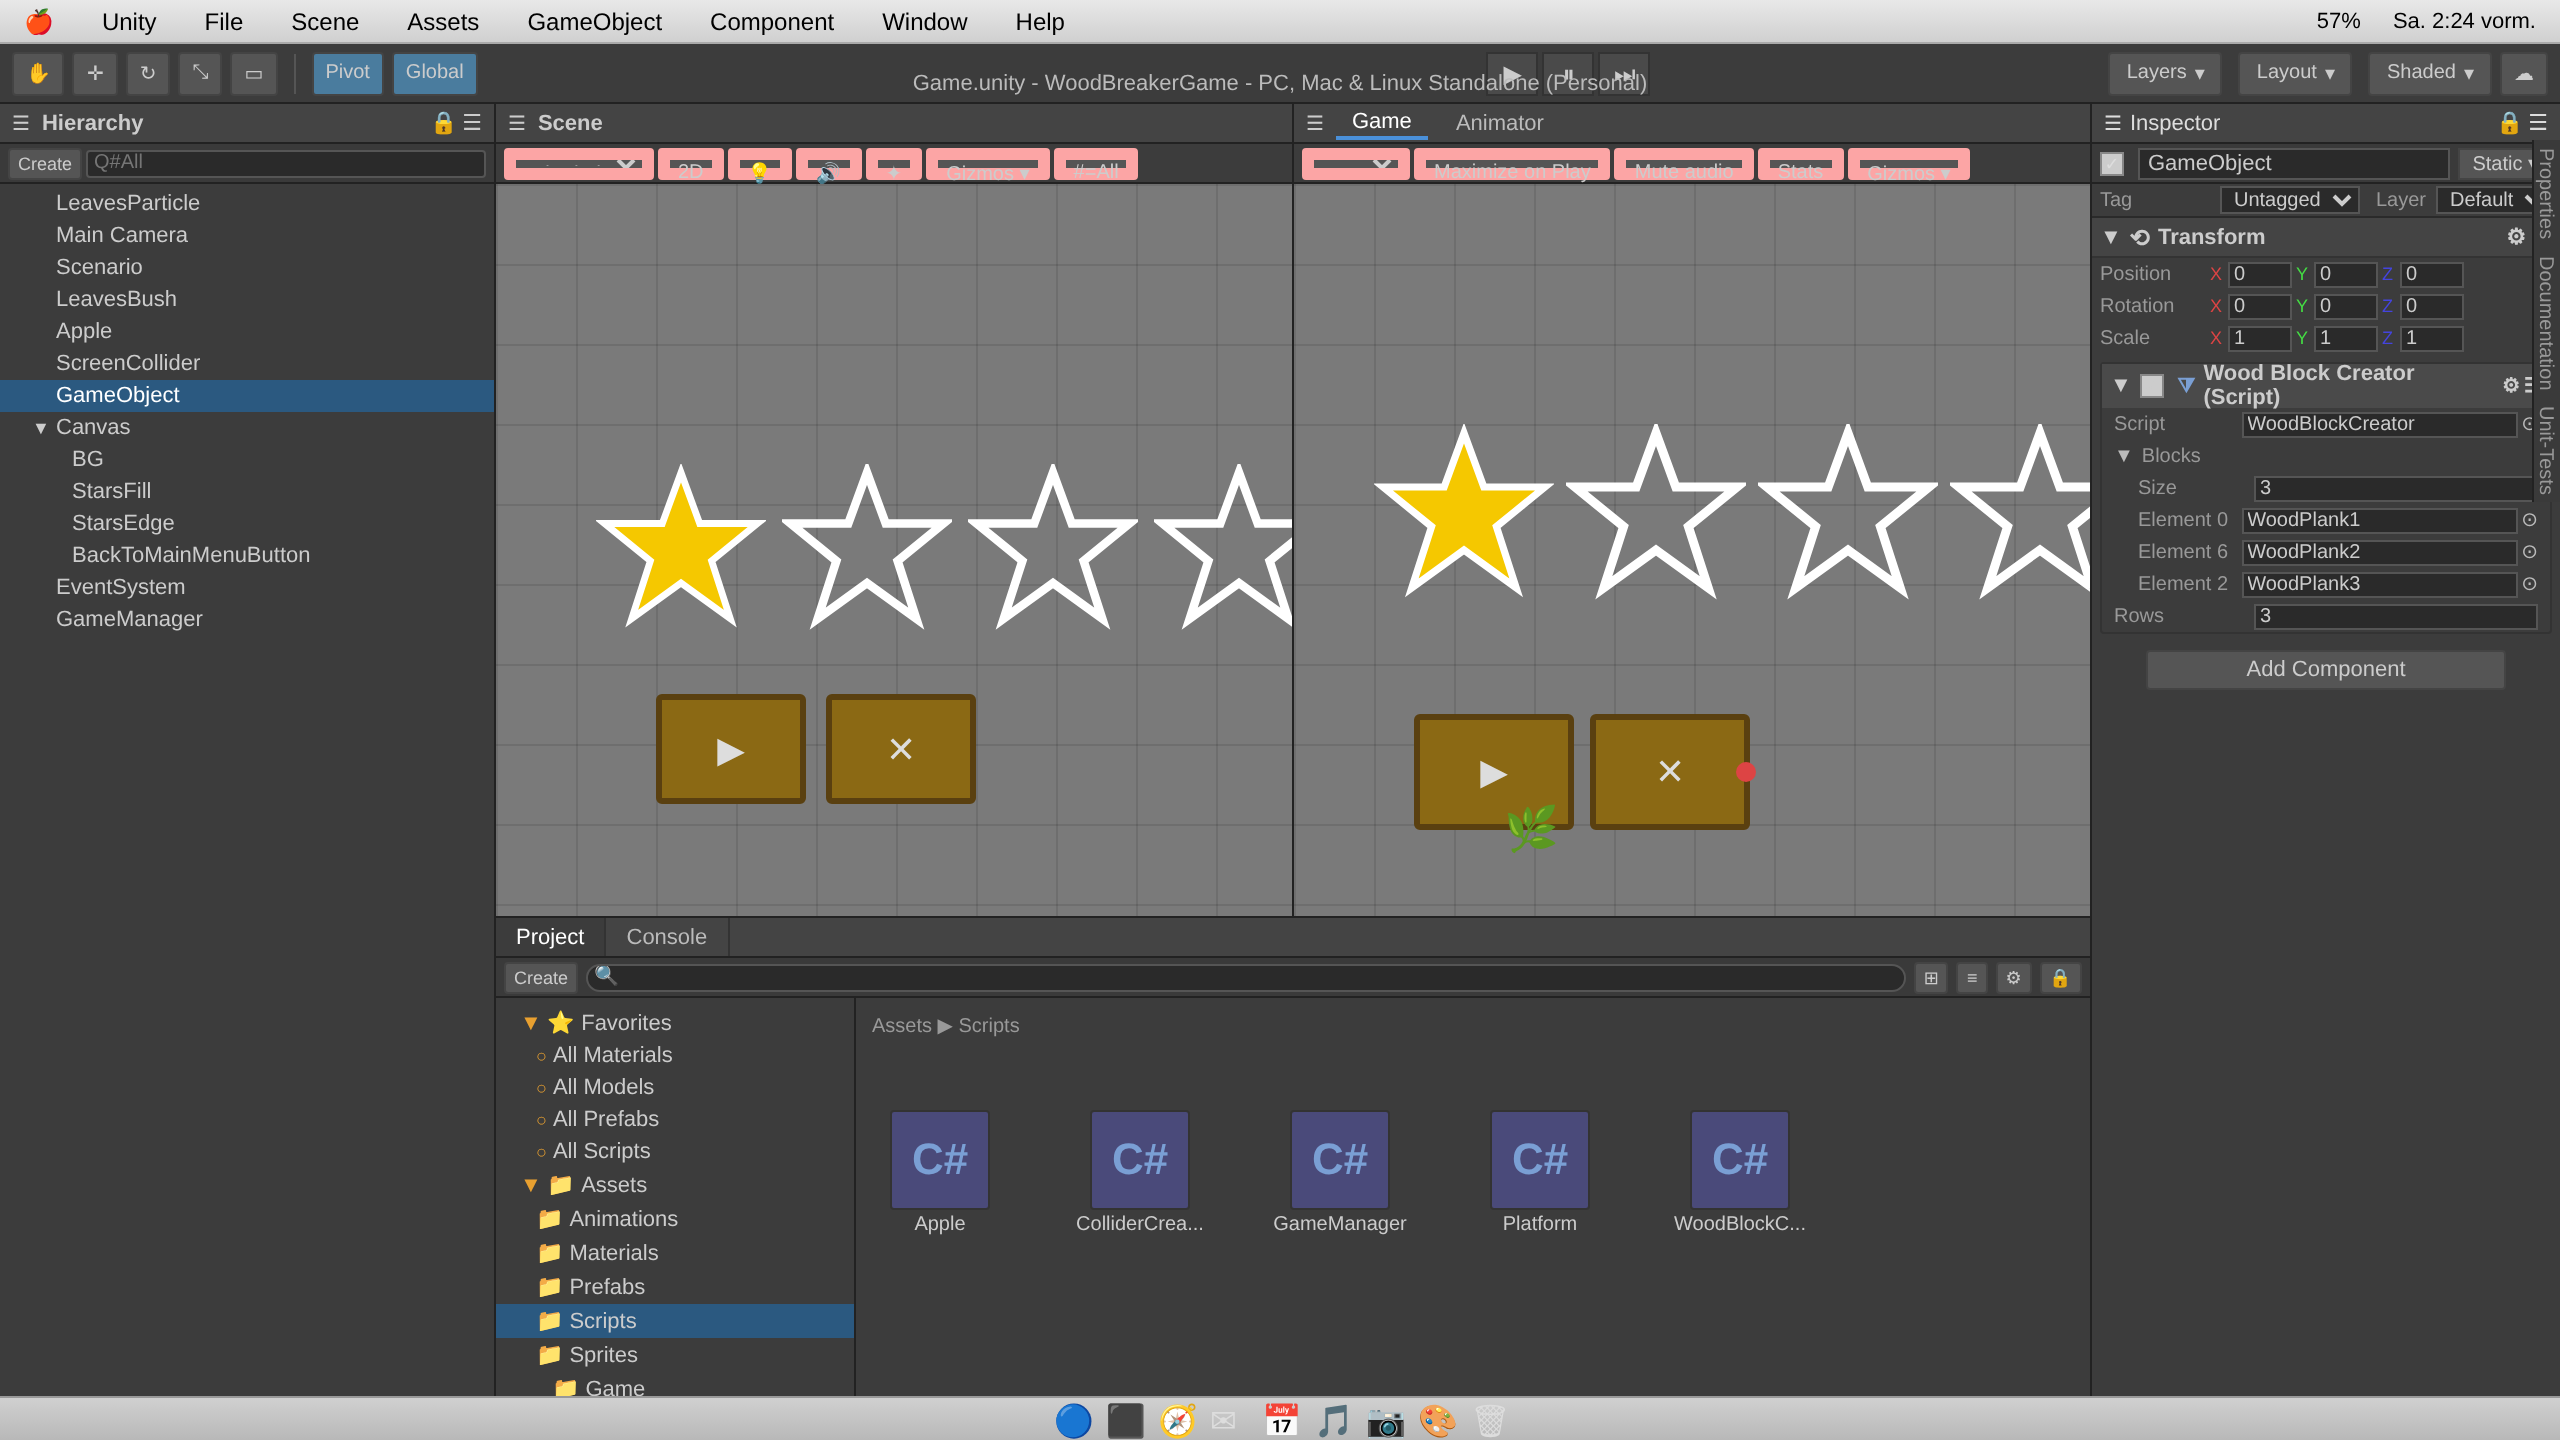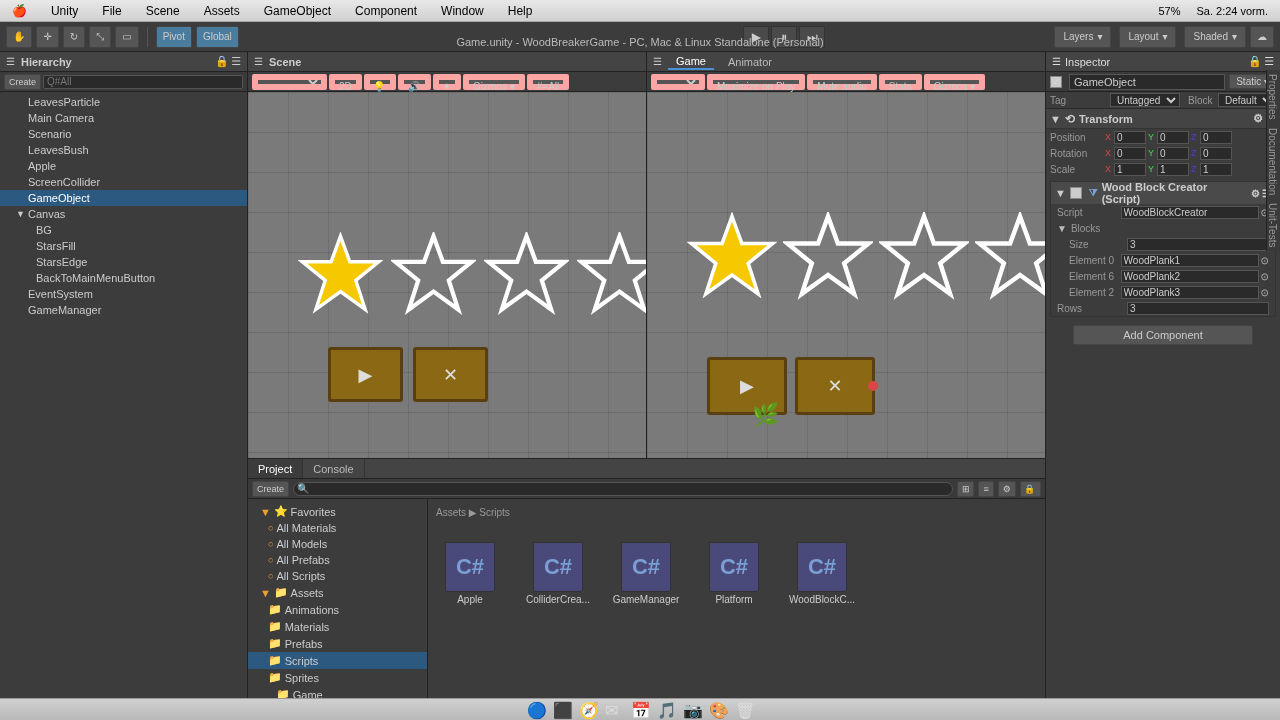--- a/index.html
+++ b/index.html
@@ -124,21 +124,21 @@
       height: 20px; background: #3a3a3a; display: flex; align-items: center;
       padding: 0 4px; border-bottom: 1px solid #222; gap: 4px;
     }
     .project-search { flex: 1; height: 14px; background: #2a2a2a; border: 1px solid #555; color: #ccc; font-size: 10px; padding: 0 3px; border-radius: 10px; }
     #project-content { display: flex; flex: 1; overflow: hidden; }
     #project-left { width: 180px; border-right: 1px solid #222; overflow-y: auto; padding: 4px 0; }
     .proj-folder { padding: 2px 4px 2px 12px; font-size: 11px; color: #ccc; cursor: pointer; display: flex; align-items: center; gap: 3px; }
     .proj-folder.selected { background: #2b5980; }
     .proj-folder.indent1 { padding-left: 20px; }
     .proj-folder.indent2 { padding-left: 28px; }
-    #project-right { flex: 1; overflow: auto; padding: 8px; display: flex; gap: 20px; flex-wrap: wrap; align-content: flex-start; }
+    #project-right { flex: 1; overflow: auto; padding: 8px; display: flex; gap: 32px; flex-wrap: wrap; align-content: flex-start; }
     .asset-item { width: 68px; display: flex; flex-direction: column; align-items: center; cursor: pointer; }
     .asset-icon { width: 50px; height: 50px; background: #4a4a7a; border: 1px solid #333; display: flex; align-items: center; justify-content: center; font-size: 24px; color: #7a9fd4; border-radius: 2px; position: relative; }
     .asset-label { font-size: 10px; color: #ccc; text-align: center; margin-top: 2px; word-break: break-all; }
 
     
     #inspector {
       width: 235px; min-width: 235px; background: #3c3c3c;
       border-left: 1px solid #222; display: flex; flex-direction: column; overflow-y: auto;
     }
     .inspector-header {
@@ -547,21 +547,21 @@
       <span class="checkbox-icon">✓</span>
       <input class="go-name" type="text" value="GameObject" style="">
       <button class="static-btn">Static ▾</button>
     </div>
 
     <div class="inspector-row">
       <label>Tag</label>
       <select class="tag-select">
         <option>Untagged</option>
       </select>
-      <span style="margin-left:8px; color:#999; width:35px;">Block</span>
+      <span style="margin-left:8px; color:#999; width:35px;">Layer</span>
       <select class="tag-select">
         <option>Default</option>
       </select>
     </div>
 
     <div class="inspector-section">
       <span>▼</span>
       <span style="font-size:12px;">⟲</span>
       <span>Transform</span>
       <div style="margin-left:auto; display:flex; gap:3px;">

